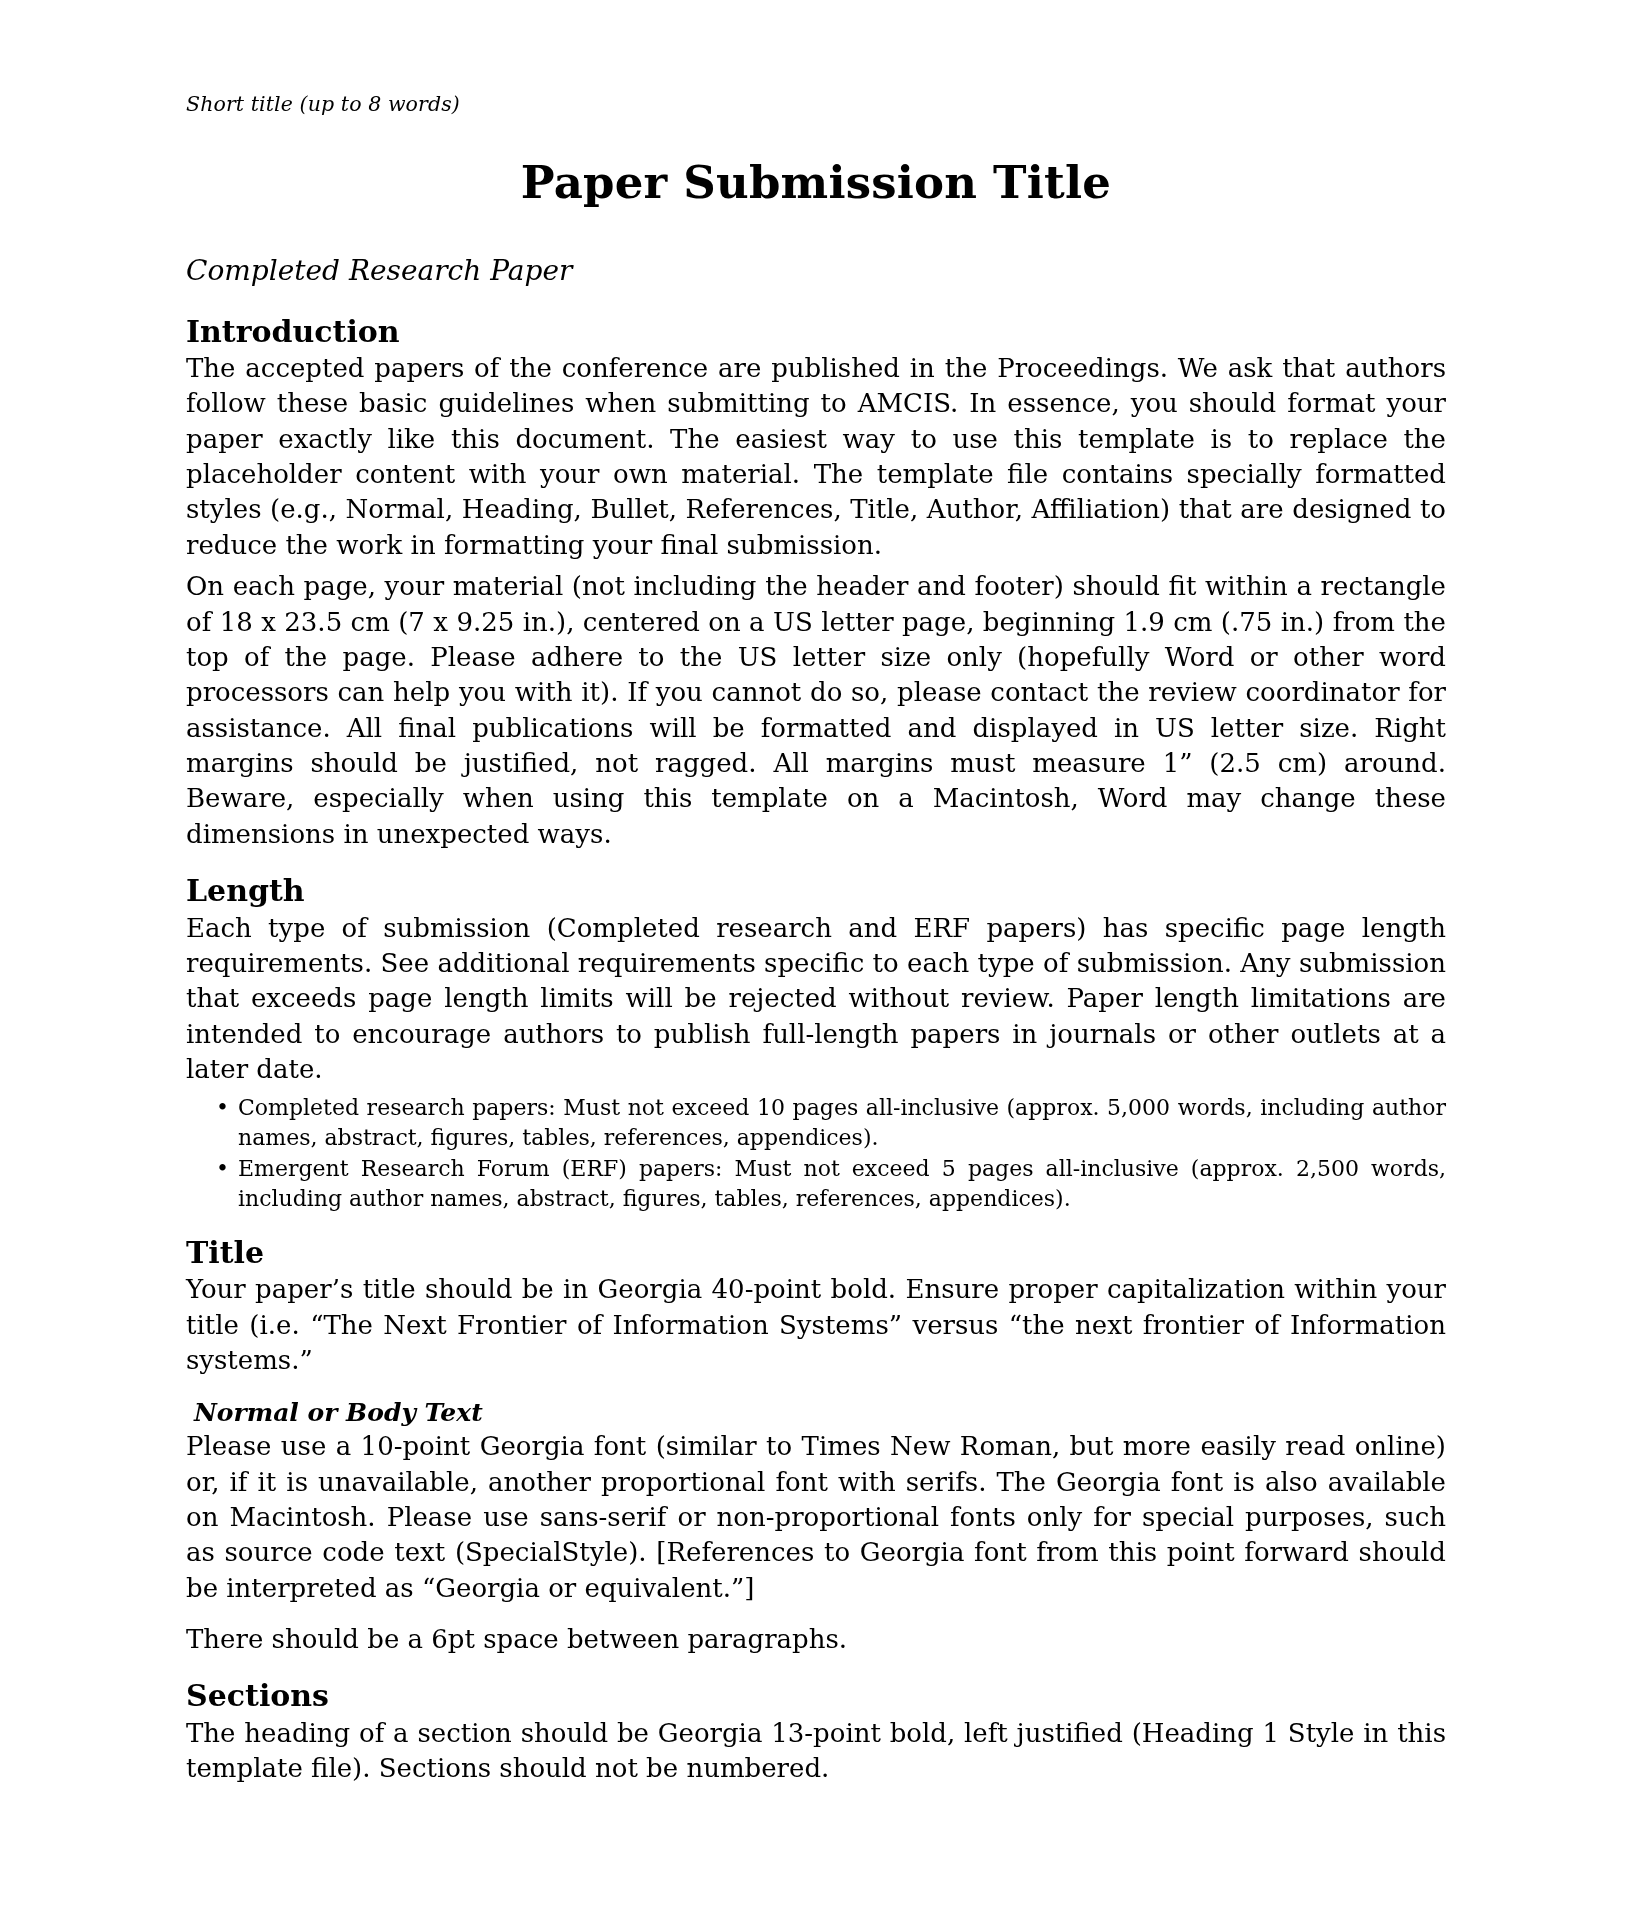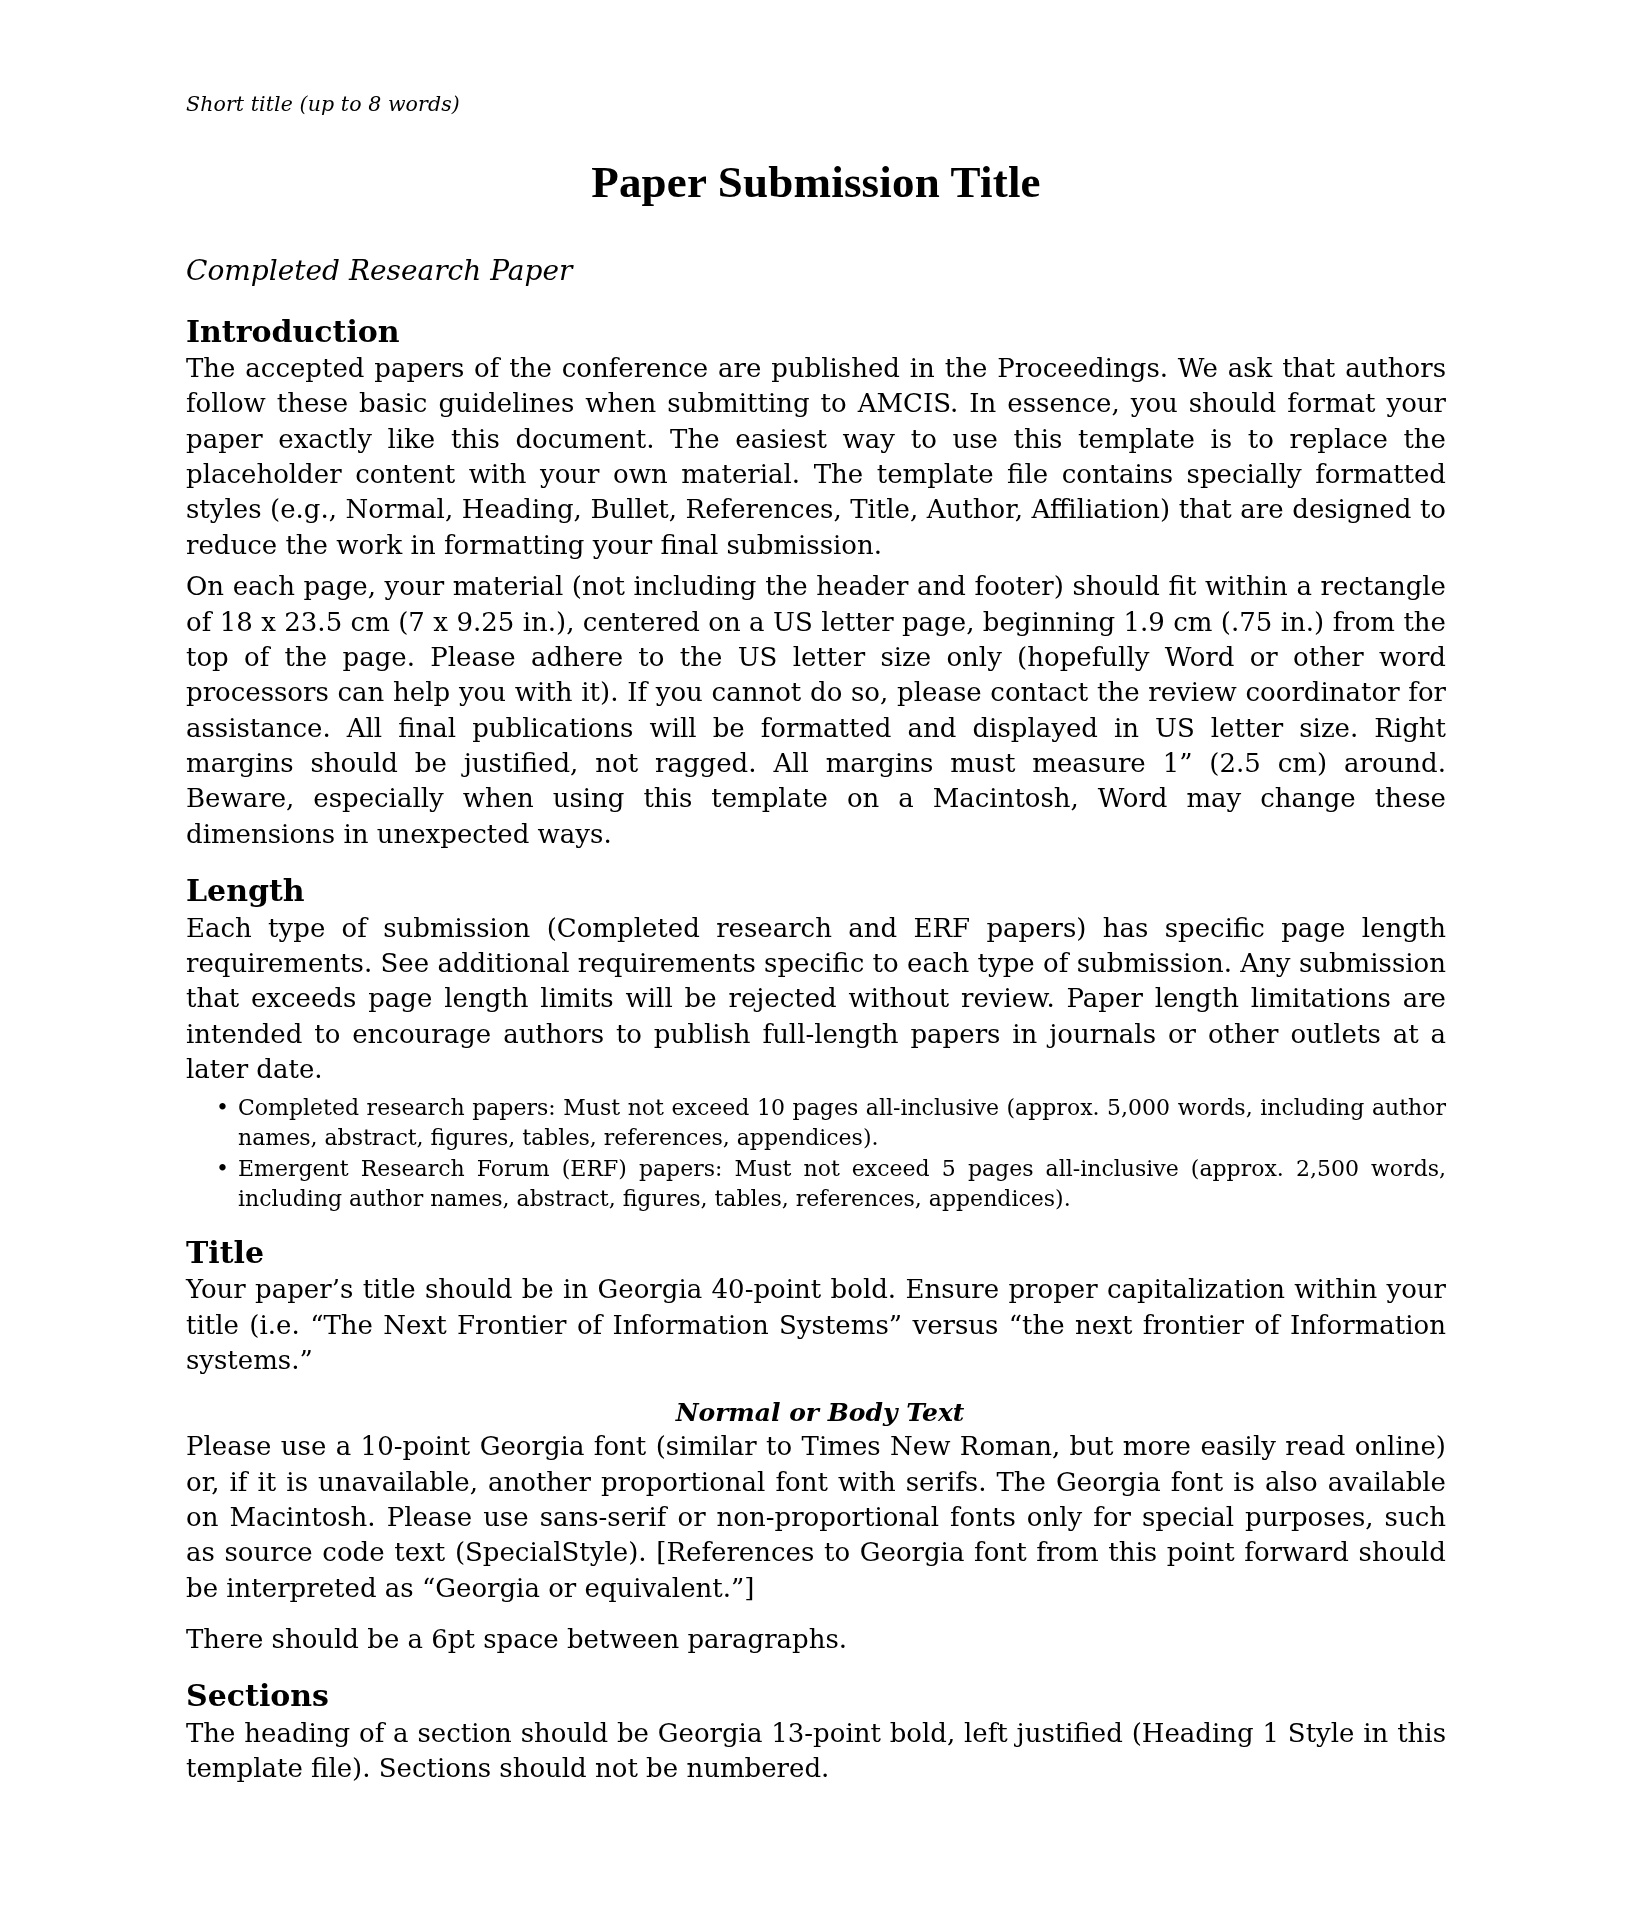--- a/index.html
+++ b/index.html
@@ -28,41 +28,39 @@
     letter-spacing: 0.1px;
     margin-bottom: 42px;
   }
   .doc-title {
     text-align: center;
     font-weight: bold;
     font-size: 45px;
     line-height: 1.1;
     margin: 0 0 46px 0;
     letter-spacing: 0.2px;
-    font-family: Liberation Serif, serif;
   }
   .doc-subtitle {
     text-align: left;
     font-style: italic;
     font-size: 28px;
     margin: 0 0 28px 0;
   }
   h2.section {
     font-size: 30px;
     font-weight: bold;
     margin: 22px 0 2px 0;
     line-height: 1.15;
   }
   h3.subsection {
     font-size: 25px;
     font-weight: bold;
     font-style: italic;
     margin: 20px 0 2px 8px;
     line-height: 1.15;
-    text-align: center;
   }
   p.body {
     font-size: 26px;
     line-height: 1.36;
     text-align: justify;
     margin: 0 0 6px 0;
     hyphens: none;
   }
   p.body.spaced {
     margin-top: 16px;

